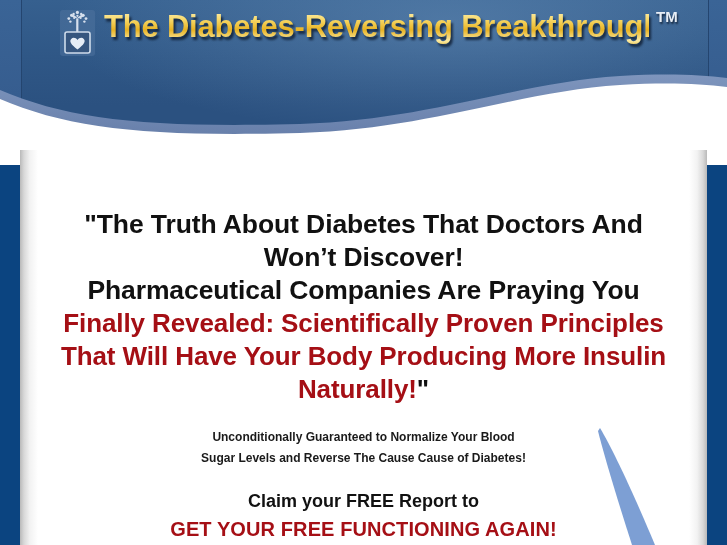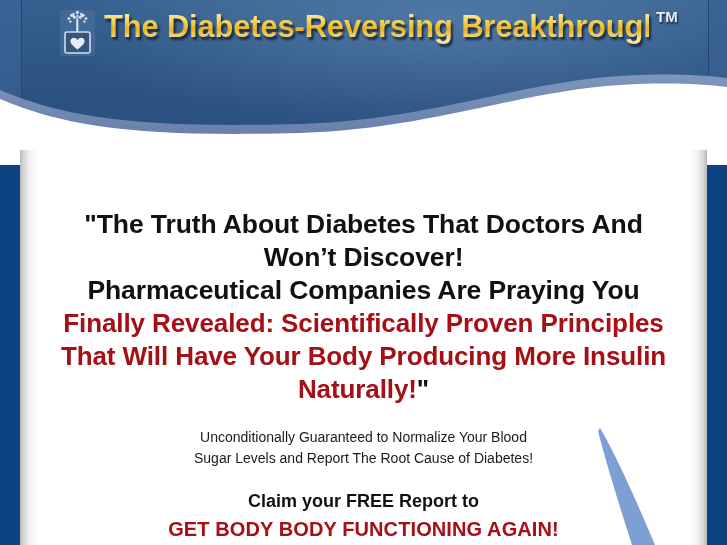--- a/index.html
+++ b/index.html
@@ -172,22 +172,22 @@
     font-weight:bold;
     color:#a50f15;
     line-height:33px;
     letter-spacing:-0.1px;
     padding:0 2px;
   }
   .h-red .endquote { color:#111111; }
 
   .sub-guarantee {
     margin-top:21px;
-    font-size:14px;
-    font-weight:normal;
+    font-size:12px;
+    font-weight:bold;
     color:#1a1a1a;
     line-height:21px;
   }
 
   .claim-line {
     margin-top:20px;
     font-size:18px;
     font-weight:bold;
     color:#111111;
     line-height:24px;
@@ -276,20 +276,20 @@
     </div>
 
     <div class="h-red">
       <span class="first-line">Finally Revealed: Scientifically Proven Principles</span>
       <span class="first-line">That Will Have Your Body Producing More Insulin</span>
       <span class="first-line"><span>Naturally!</span><span class="endquote">"</span></span>
     </div>
 
     <div class="sub-guarantee">
       <div>Unconditionally Guaranteed to Normalize Your Blood</div>
-      <div>Sugar Levels and Report The Root Cause of Diabetes!</div>
+      <div>Sugar Levels and Reverse The Cause Cause of Diabetes!</div>
     </div>
 
     <div class="claim-line">Claim your FREE Report to</div>
-    <div class="claim-red">GET BODY BODY FUNCTIONING AGAIN!</div>
+    <div class="claim-red">GET YOUR FREE FUNCTIONING AGAIN!</div>
   </div>
 
 </div>
 
 </body></html>

